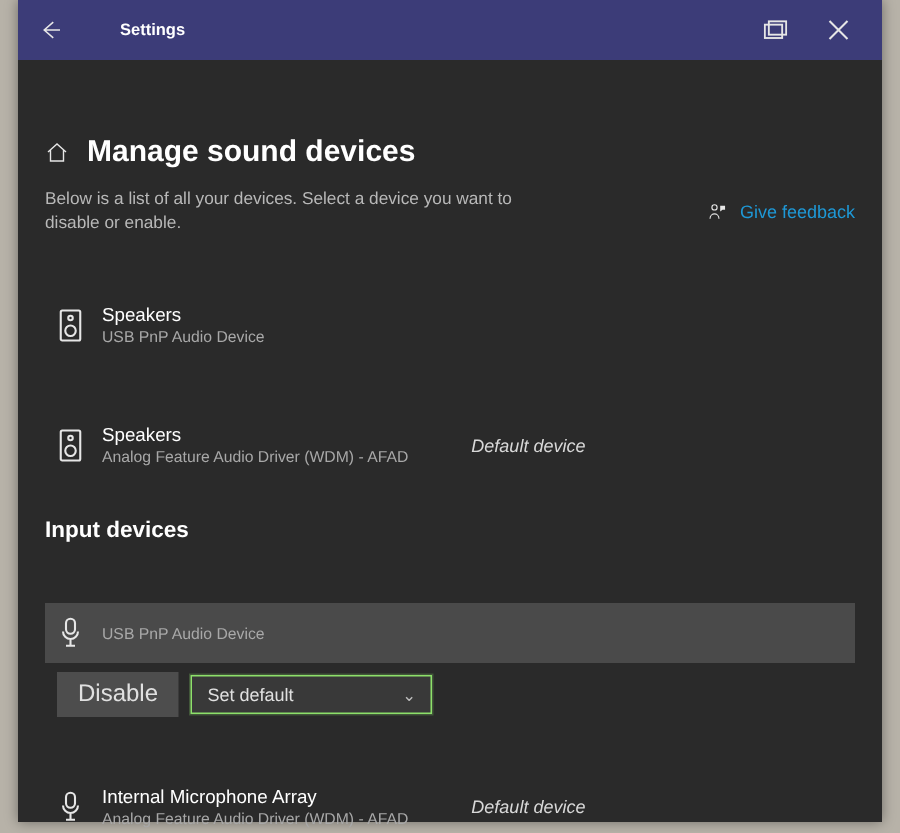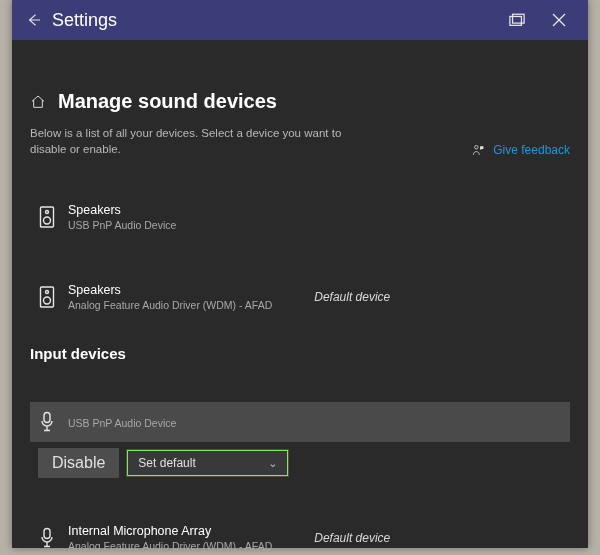--- a/index.html
+++ b/index.html
@@ -23,23 +23,23 @@
     align-items: center;
     color: #fff;
     padding: 0 8px;
   }
   .titlebar .back {
     width: 28px; height: 28px;
     display:flex; align-items:center; justify-content:center;
     cursor:pointer;
   }
   .titlebar .title {
-    margin-left: 4px;
-    font-size: 18px;
-    font-weight: 400;
+    margin-left: 32px;
+    font-size: 11px;
+    font-weight: 700;
   }
   .titlebar .spacer { flex:1; }
   .titlebar .winbtn {
     width: 42px; height: 40px;
     display:flex; align-items:center; justify-content:center;
     cursor:pointer;
   }
   .content {
     position: absolute;
     left:0; right:0; top:40px; bottom:0;
@@ -53,21 +53,21 @@
     gap:12px;
     margin-bottom: 12px;
   }
   .page-head h1 {
     font-size: 20px;
     font-weight: 600;
     color: #fff;
   }
   .subtext-row {
     display:flex;
-    align-items:flex-end;
+    align-items:center;
     gap: 12px;
     margin-bottom: 22px;
   }
   .subtext {
     font-size: 11.5px;
     color: #b8b8b8;
     max-width: 320px;
     line-height: 1.4;
   }
   .feedback {

